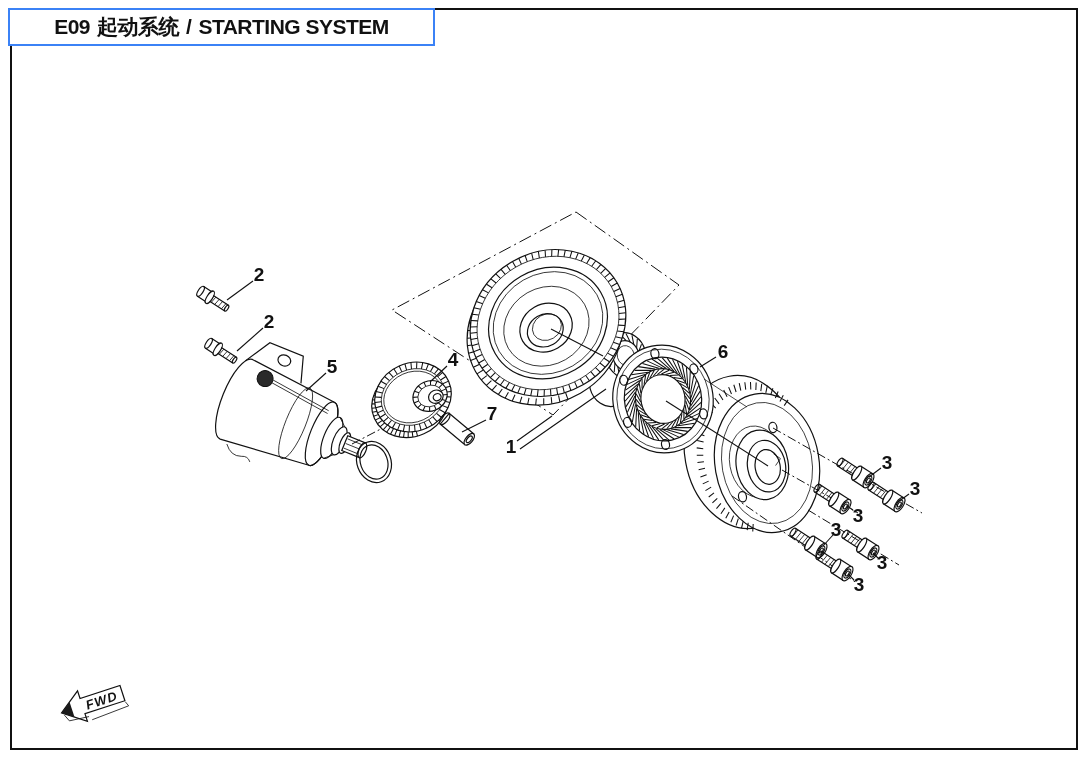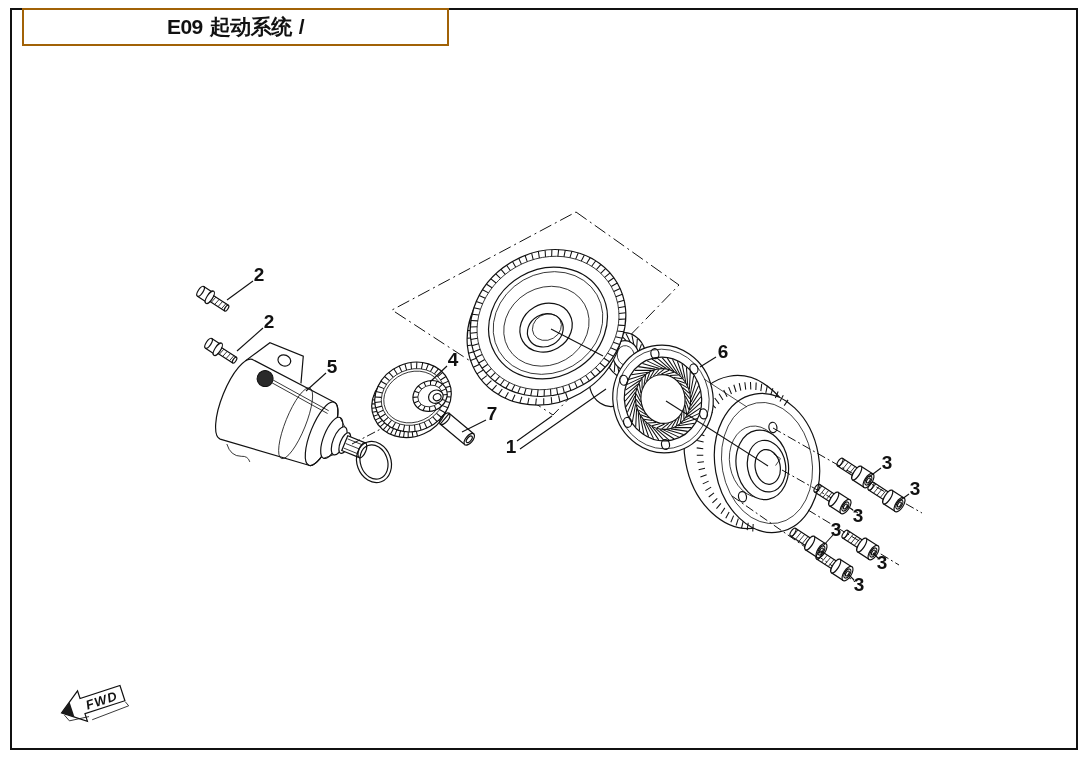--- a/index.html
+++ b/index.html
@@ -1,19 +1,19 @@
 <!DOCTYPE html>
 <html><head>
 <meta charset="utf-8">
 <style>
   html,body{margin:0;padding:0}
   .page{position:relative;width:1090px;height:760px;background:#fff;overflow:hidden;
         font-family:"Liberation Sans",sans-serif;color:#111}
   .frame{position:absolute;left:10px;top:8px;width:1064px;height:738px;border:2px solid #111}
-  .titlebox{position:absolute;left:22px;top:8px;width:423px;height:34px;border:2px solid #a16207;
+  .titlebox{position:absolute;left:8px;top:8px;width:423px;height:34px;border:2px solid #3b82f6;
             background:#fff;display:flex;align-items:center;justify-content:center;gap:7px;z-index:2}
   .titlebox span{font-weight:bold;font-size:21px;letter-spacing:-0.5px;white-space:nowrap}
   svg.art{position:absolute;left:0;top:0;z-index:1}
   .ln{fill:none;stroke:#111;stroke-width:1.2}
   .fw{fill:#fff;stroke:#111;stroke-width:1.2}
   .thin{fill:none;stroke:#111;stroke-width:0.75}
   .dashp{fill:none;stroke:#111;stroke-width:1;stroke-dasharray:13 4 2 4}
   .cdash{fill:none;stroke:#111;stroke-width:1;stroke-dasharray:9 3 2 3}
   .leader{fill:none;stroke:#111;stroke-width:1.1}
   g[data-ticks] path{fill:none;stroke:#111;stroke-width:1.05}
@@ -25,20 +25,21 @@
 </head>
 <body>
 
 <div class="page">
   <div class="frame"></div>
 
   <div class="titlebox">
     <span>E09</span>
     <span>起动系统</span>
     <span>/</span>
+    <span>STARTING SYSTEM</span>
   </div>
 
   <svg class="art" width="1090" height="760" viewBox="0 0 1090 760">
 
     <defs>
 
       <g id="bolt3">
         <ellipse cx="-31" cy="0" rx="2" ry="4.5" class="ln"></ellipse>
         <path class="ln" d="M-31 -4.5 L-11 -4.5 M-31 4.5 L-11 4.5"></path>
         <path class="thin" d="M-28 -4.5 L-29 4.5 M-24 -4.5 L-25 4.5 M-20 -4.5 L-21 4.5 M-16 -4.5 L-17 4.5"></path>

